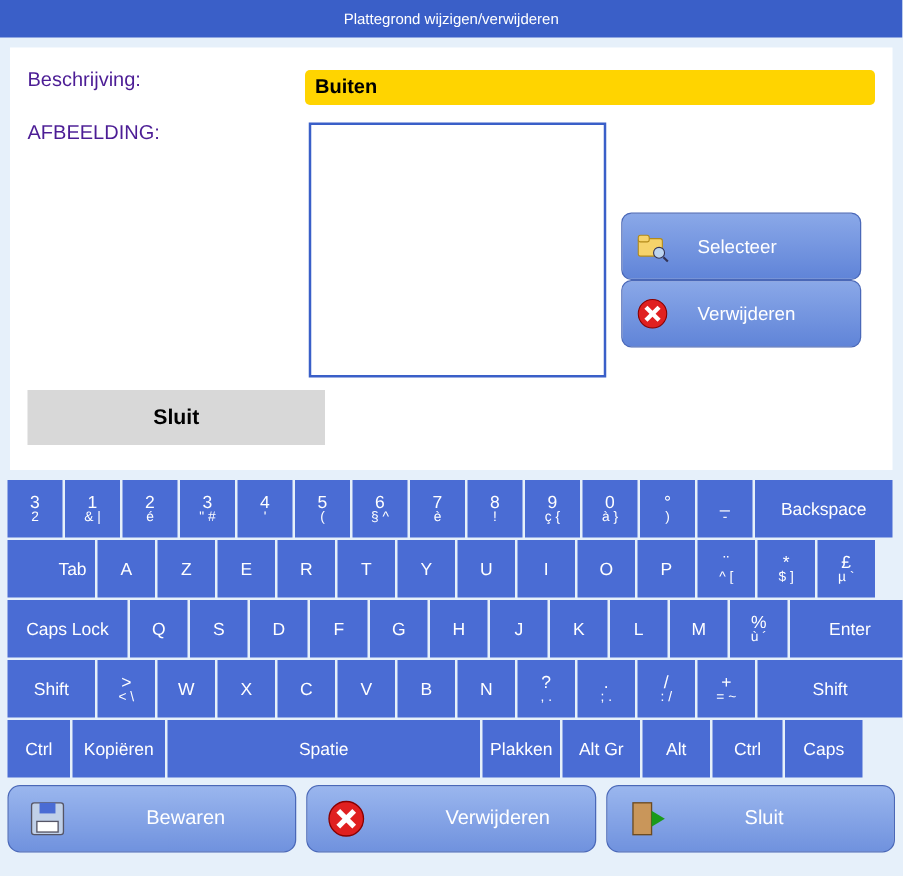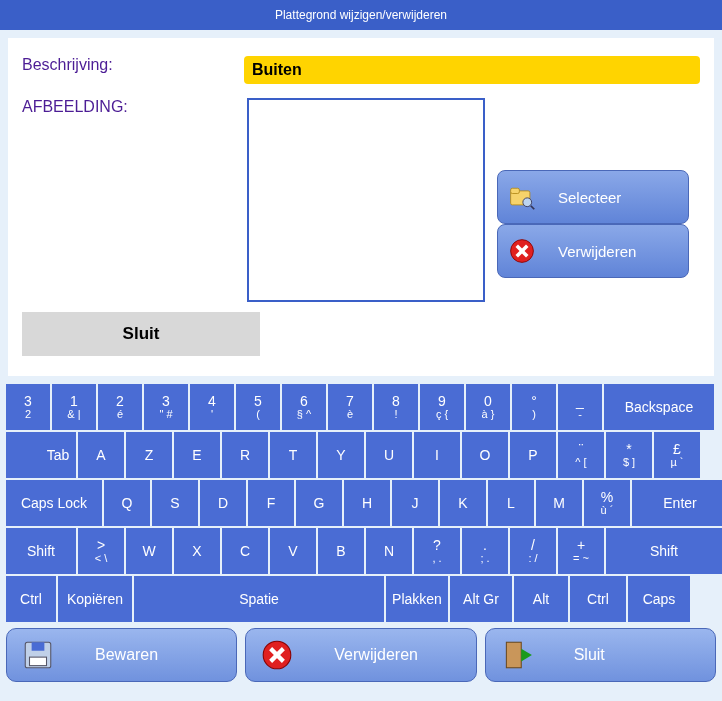--- a/index.html
+++ b/index.html
@@ -105,21 +105,21 @@
     flex: 1;
     height: 54px;
     background: linear-gradient(#9ab6ee,#7092de);
     border: 1px solid #4a68b8;
     border-radius: 10px;
     color: #fff;
     display: flex;
     align-items: center;
     justify-content: flex-start;
     padding-left: 14px;
-    gap: 40px;
+    gap: 62px;
     font-size: 16px;
     cursor: pointer;
   }
   .footbtn svg { width: 34px; height: 34px; }
 </style>
 </head>
 <body>
 
 <div class="titlebar">
   <span>Plattegrond wijzigen/verwijderen</span>

